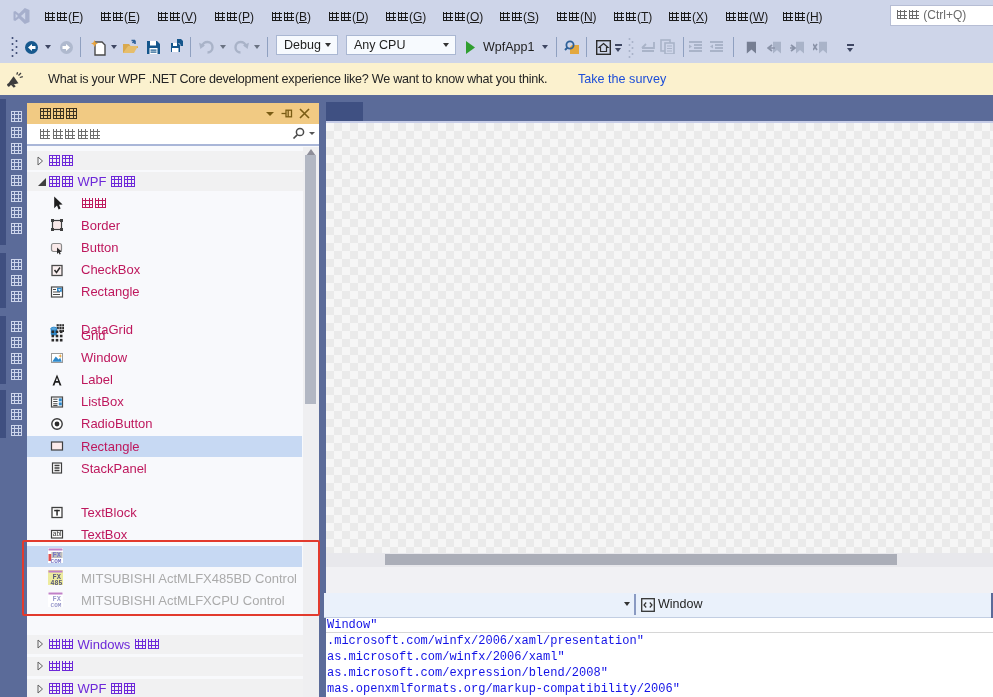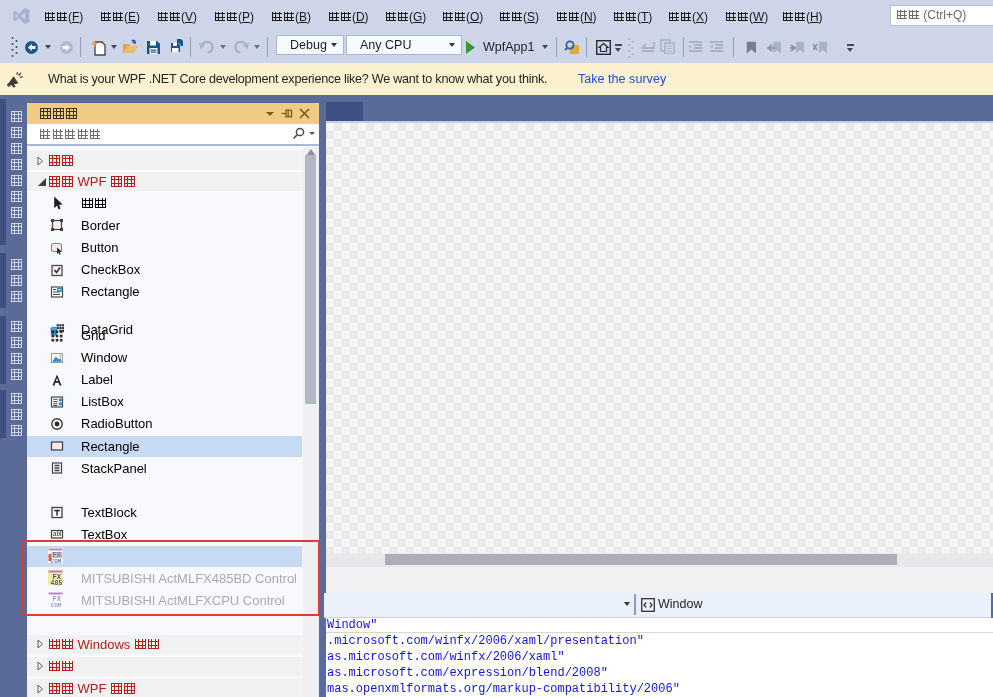--- a/index.html
+++ b/index.html
@@ -8,37 +8,37 @@
 .c{display:inline-block;width:.80em;height:.78em;margin:0 .10em;vertical-align:-.04em;
 background:repeating-linear-gradient(0deg,currentColor 0 1px,transparent 1px 3.4px),
 repeating-linear-gradient(90deg,currentColor 0 1px,transparent 1px 3.4px)}
 
 #menubar{left:0;top:0;width:993px;height:33px;background:#CED5E9}
 .mi{position:absolute;top:10px;font-size:12px;color:#1B1B1B;white-space:nowrap}
 #srch{left:890px;top:5px;width:101px;height:19px;background:#FFF;border:1px solid #B6BDD4;font-size:12px;color:#6A6A6A;line-height:19px;padding-left:5px}
 #toolbar{left:0;top:33px;width:993px;height:30px;background:#CED5E9}
 .sep{position:absolute;top:4px;width:1px;height:20px;background:#8FA0C0}
 .car{position:absolute;width:0;height:0;border-left:3.5px solid transparent;border-right:3.5px solid transparent;border-top:4px solid #3E4662}
-.combo{position:absolute;top:2px;height:18px;background:#F7FAFE;border:1px solid #AAB7D2;font-size:12.5px;color:#1E1E1E;line-height:18px;padding-left:13px}
+.combo{position:absolute;top:2px;height:18px;background:#F7FAFE;border:1px solid #AAB7D2;font-size:12.5px;color:#1E1E1E;line-height:18px;padding-left:7px}
 .combo .car{top:7px;border-top-color:#333}
 #notif{left:0;top:63px;width:993px;height:32px;background:#FBF1CE;font-size:12.6px;color:#242424}
 #notif a{color:#1d4ed8;text-decoration:none}
 
 .ltab{position:absolute;left:5px;width:22px;display:flex;flex-direction:column;align-items:center;justify-content:center;gap:5px;color:#CDD5EB}
 .ltab .c{width:11px;height:11px;margin:0}
 .ltab span{display:flex;flex-direction:column;gap:5px;align-items:center}
 
 #tbx{left:27px;top:103px;width:292px;height:594px;background:#F8F9FC}
 #tbxhead{left:0;top:0;width:292px;height:21px;background:#F1CA83;color:#3B3220;font-size:13px;line-height:21px}
 #tbxsearch{left:0;top:21px;width:280px;height:20px;background:#FFF;border-bottom:2px solid #A9B6D8;font-size:12.5px;color:#6E6E6E;line-height:20px;padding-left:12px}
 .item.sel{background:#C7D9F3;width:274.5px}
-.cat{position:absolute;left:0;width:276px;height:19px;background:#F1F1F2;font-size:13px;color:#b91c1c;line-height:19px}
+.cat{position:absolute;left:0;width:276px;height:19px;background:#F1F1F2;font-size:13px;color:#6d28d9;line-height:19px}
 .cat .tx{position:absolute;left:21px;top:0;white-space:nowrap}
 .exp{position:absolute;left:10px;top:5px}
-.item{position:absolute;left:0;width:276px;height:21px;font-size:13px;color:#000000}
+.item{position:absolute;left:0;width:276px;height:21px;font-size:13px;color:#be185d}
 .item .tx{position:absolute;left:54px;top:0;line-height:21px;white-space:nowrap}
 .item svg{position:absolute;left:23px;top:3.5px}
 .item svg.mit{left:20.5px;top:2.5px}
 .gray{color:#ABABAB}
 #vscroll{left:303px;top:147px;width:16px;height:550px;background:#EFEFF1}
 #vthumb{left:1.5px;top:8px;width:11px;height:249px;background:#B2B7C3}
 
 #band{left:319px;top:95px;width:674px;height:26px;background:#5B6B99}
 #dtab{left:326px;top:102px;width:37px;height:19px;background:#3F5082}
 #bandline{left:326px;top:120.5px;width:667px;height:2px;background:#C6CCE7}

